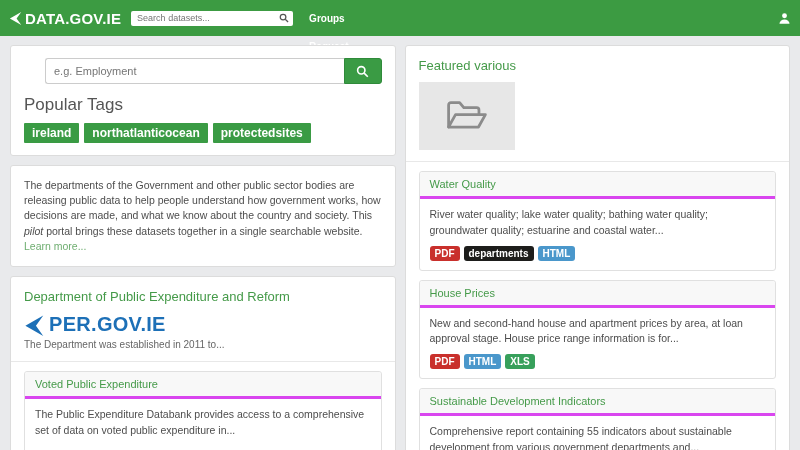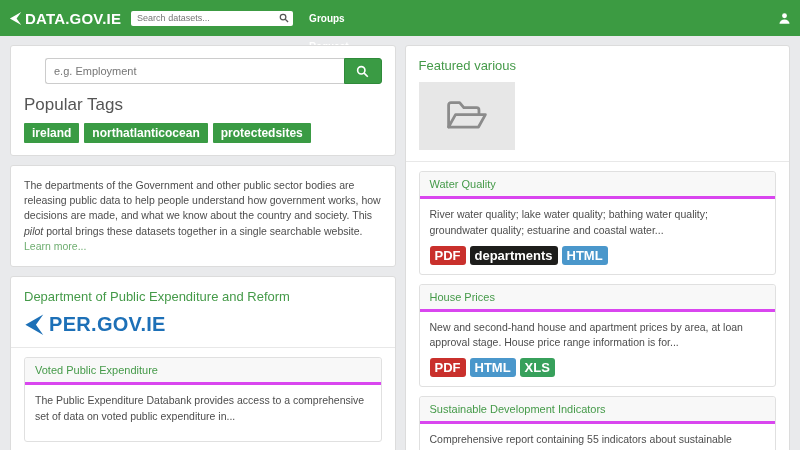--- a/index.html
+++ b/index.html
@@ -75,40 +75,40 @@
   
   .welcome-title { font-size: 23px; font-weight: normal; color: #4a4a4a; margin-bottom: 7px; }
   .welcome-text { font-size: 10.5px; line-height: 1.45; color: #4d4d4d; }
   .welcome-text .pilot { font-style: italic; }
   .learn-more { color: #6fae71; cursor: pointer; }
 
   
   .section-title { font-size: 13px; font-weight: normal; color: #459a49; margin-bottom: 9px; }
 
   
-  .per-logo { display: flex; align-items: flex-start; gap: 3px; margin: 2px 0 3px; cursor: pointer; }
+  .per-logo { display: flex; align-items: center; gap: 3px; margin: 2px 0 3px; cursor: pointer; }
   .per-logo-text { color: #1d70b7; font-weight: bold; font-size: 20px; letter-spacing: .3px; }
   .dept-desc { font-size: 10px; color: #666; }
   .divider { border: none; border-top: 1px solid #e8e8e8; margin: 11px -13px 0; }
 
   
   .card { border: 1px solid #e0e0e0; border-radius: 3px; margin-top: 9px; background: #fff; }
   .card-header {
     background: #f8f8f8;
     border-bottom: 3px solid #d946ef;
     border-radius: 3px 3px 0 0;
     padding: 6px 10px;
     font-size: 11px; color: #459a49;
     cursor: pointer;
   }
   .card-body { padding: 8px 10px 9px; }
   .card-body p { font-size: 10.5px; line-height: 1.5; color: #4d4d4d; margin-bottom: 7px; }
   .badge {
     display: inline-block; color: #fff;
-    font-size: 13px; font-weight: bold;
+    font-size: 10px; font-weight: bold;
     padding: 2px 5px; border-radius: 3px;
     margin-right: 4px; cursor: pointer;
   }
 
   
   .folder-box {
     width: 96px; height: 68px;
     background: #e7e7e7;
     display: flex; align-items: center; justify-content: center;
     margin-bottom: 11px;
@@ -180,20 +180,21 @@
     <div class="panel">
       <div class="section-title">Department of Public Expenditure and Reform</div>
       <div class="per-logo">
         <span style="line-height:0">
           <svg width="22" height="22" viewBox="0 0 16 16">
               <path d="M14 1 L1 8.5 L14 16 L8.7 8.5 Z" fill="#1d70b7"></path>
             </svg>
         </span>
         <span class="per-logo-text">PER.GOV.IE</span>
       </div>
+      <div class="dept-desc">The Department was established in 2011 to...</div>
       <hr class="divider">
       <div id="dept-cards">
           <div class="card">
             <div class="card-header">Voted Public Expenditure</div>
             <div class="card-body">
               <p>The Public Expenditure Databank provides access to a comprehensive set of data on voted public expenditure in...</p>
             </div>
           </div>
         </div>
     </div>

